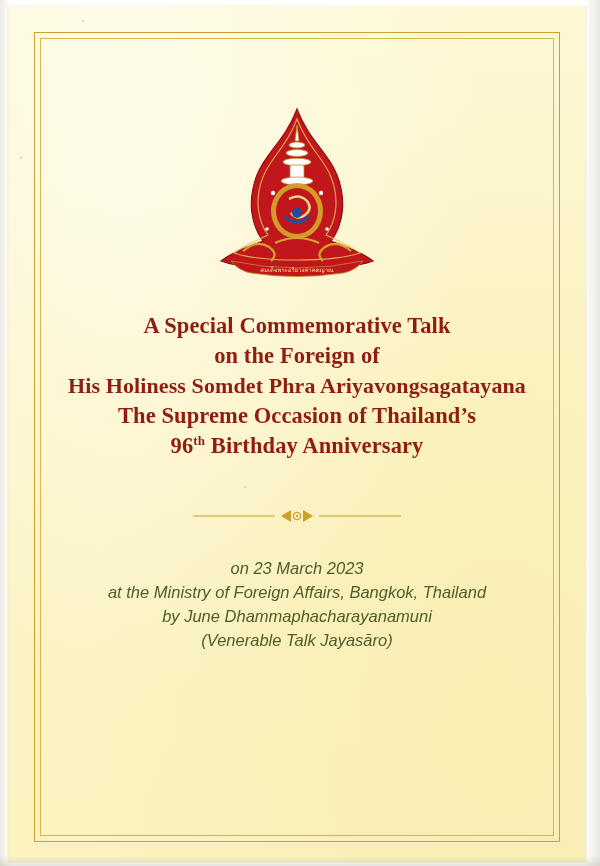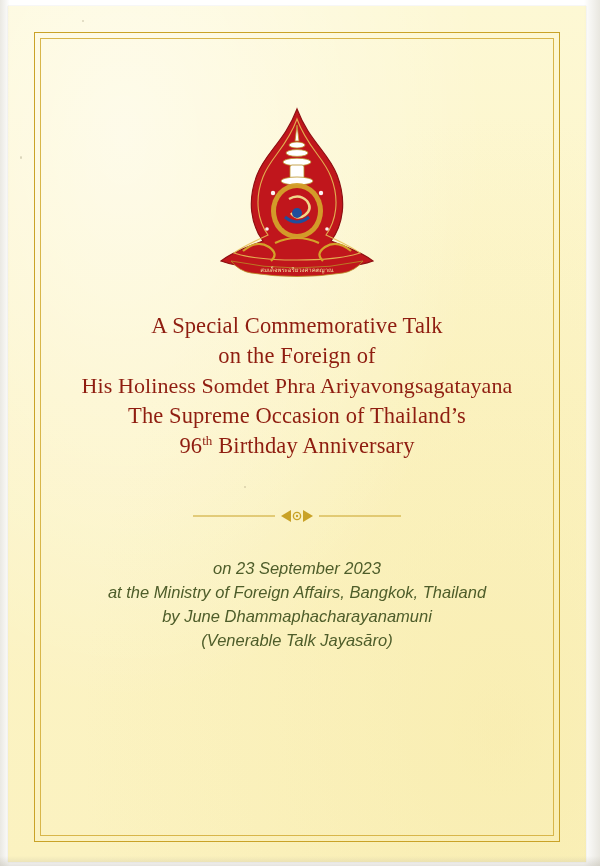--- a/index.html
+++ b/index.html
@@ -94,21 +94,21 @@
 
   
   .title-block {
     position: absolute;
     left: 40px;
     top: 305px;
     width: 498px;
     text-align: center;
     color: #8f1d10;
     font-family: "Liberation Serif", serif;
-    font-weight: normal;
+    font-weight: bold;
     font-size: 22.5px;
     line-height: 30px;
     letter-spacing: 0.1px;
   }
   .title-block .line-3 { font-size: 22px; }
   .sup {
     font-size: 13px;
     vertical-align: super;
     line-height: 0;
     margin-top: 36px;
@@ -213,21 +213,21 @@
         <line x1="6" y1="10" x2="88" y2="10" stroke="#c9a227" stroke-width="1"></line>
         <line x1="132" y1="10" x2="214" y2="10" stroke="#c9a227" stroke-width="1"></line>
         <path d="M94 10 L104 4 L104 16 Z" fill="#c9a227"></path>
         <path d="M126 10 L116 4 L116 16 Z" fill="#c9a227"></path>
         <circle cx="110" cy="10" r="3.6" fill="none" stroke="#c9a227" stroke-width="1.4"></circle>
         <circle cx="110" cy="10" r="1.2" fill="#c9a227"></circle>
       </svg>
     </div>
 
     <div class="details">
-      <span class="detail-line">on 23 September 2023</span>
+      <span class="detail-line">on 23 March 2023</span>
       <span class="detail-line">at the Ministry of Foreign Affairs, Bangkok, Thailand</span>
       <span class="detail-line">by June Dhammaphacharayanamuni</span>
       <span class="detail-line">(Venerable Talk Jayasāro)</span>
     </div>
 
     <div class="frame-outer"></div>
     <div class="frame-inner"></div>
 
     <div class="speck" style="left:74px; top:14px; width:2px; height:2px;"></div>
     <div class="speck" style="left:12px; top:150px; width:2px; height:3px;"></div>

